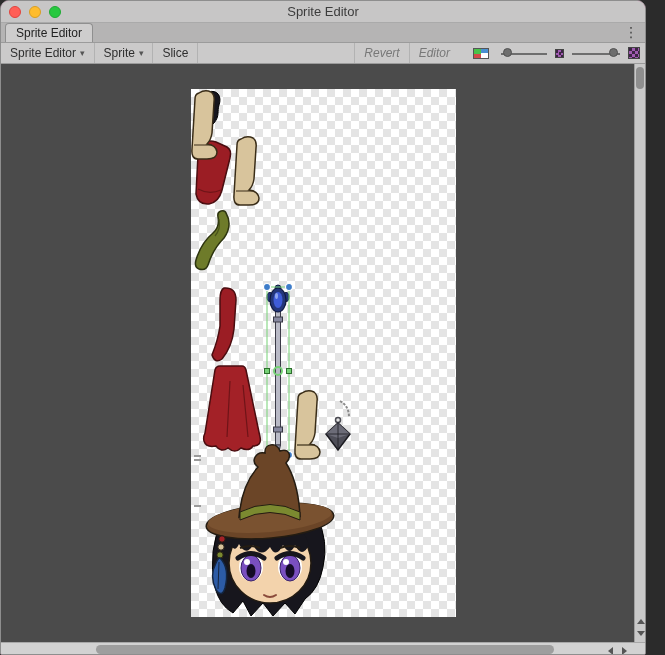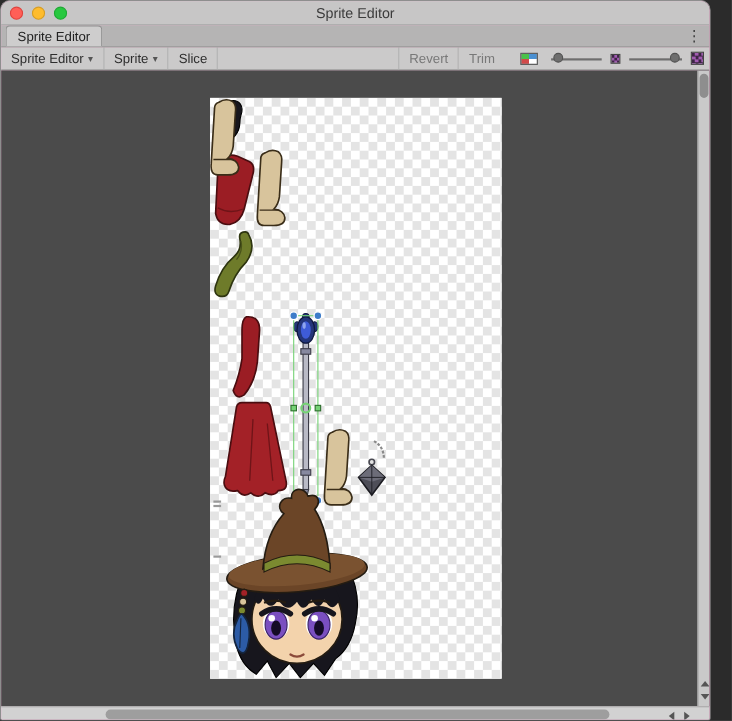--- a/index.html
+++ b/index.html
@@ -26,21 +26,21 @@
   .kebab { margin-left:auto; padding:0 7px; font-size:14px; color:#444; line-height:19px; cursor:default; }
 
   
   .toolbar { height:21px; background:#cbcaca; border-bottom:1px solid #9b9b9b;
              display:flex; align-items:center; font-size:12px; color:#2e2e2e; }
   .toolbar button { font-family:inherit; font-size:12px; color:#2e2e2e; background:transparent;
                     border:none; border-right:1px solid #b2b2b2; height:100%; padding:0 9px;
                     display:flex; align-items:center; gap:4px; }
   .toolbar .caret { font-size:9px; color:#555; }
   .tb-right { margin-left:auto; display:flex; align-items:center; height:100%; padding-right:5px; }
-  .tb-right button.dim { color:#787878; border-right:none; border-left:1px solid #b2b2b2; }
+  .tb-right button.dim { color:#787878; border-right:none; border-left:1px solid #b2b2b2;font-style:italic; }
   .rgb-btn { margin-left:10px; border:none !important; padding:0 4px !important; }
   .rgb-icon { width:16px; height:11px; border:1px solid #555;
               background:conic-gradient(#4a90d2 0 25%, #ffffff 25% 50%, #d24a4a 50% 75%, #4ac24a 75% 100%); }
   .slider { position:relative; height:13px; margin-left:8px; }
   .slider.zoom { width:46px; }
   .slider.mip  { width:48px; }
   .slider .track { position:absolute; left:0; right:0; top:6px; height:2px; background:#6e6e6e; }
   .slider .thumb { position:absolute; top:1px; width:9px; height:9px; border-radius:50%;
                    background:#6e6e6e; border:1px solid #525252; }
   .slider.zoom .thumb { left:2px; }
@@ -101,21 +101,21 @@
       <span class="caret">▾</span>
     </button>
     <button>
       <span>Slice</span>
     </button>
     <div class="tb-right">
       <button class="dim">
         <span>Revert</span>
       </button>
       <button class="dim">
-        <span>Trim</span>
+        <span>Editor</span>
       </button>
       <button class="rgb-btn">
         <span class="rgb-icon"></span>
       </button>
       <div class="slider zoom">
         <div class="track"></div>
         <div class="thumb"></div>
       </div>
       <span class="mip-icon small"></span>
       <div class="slider mip">

